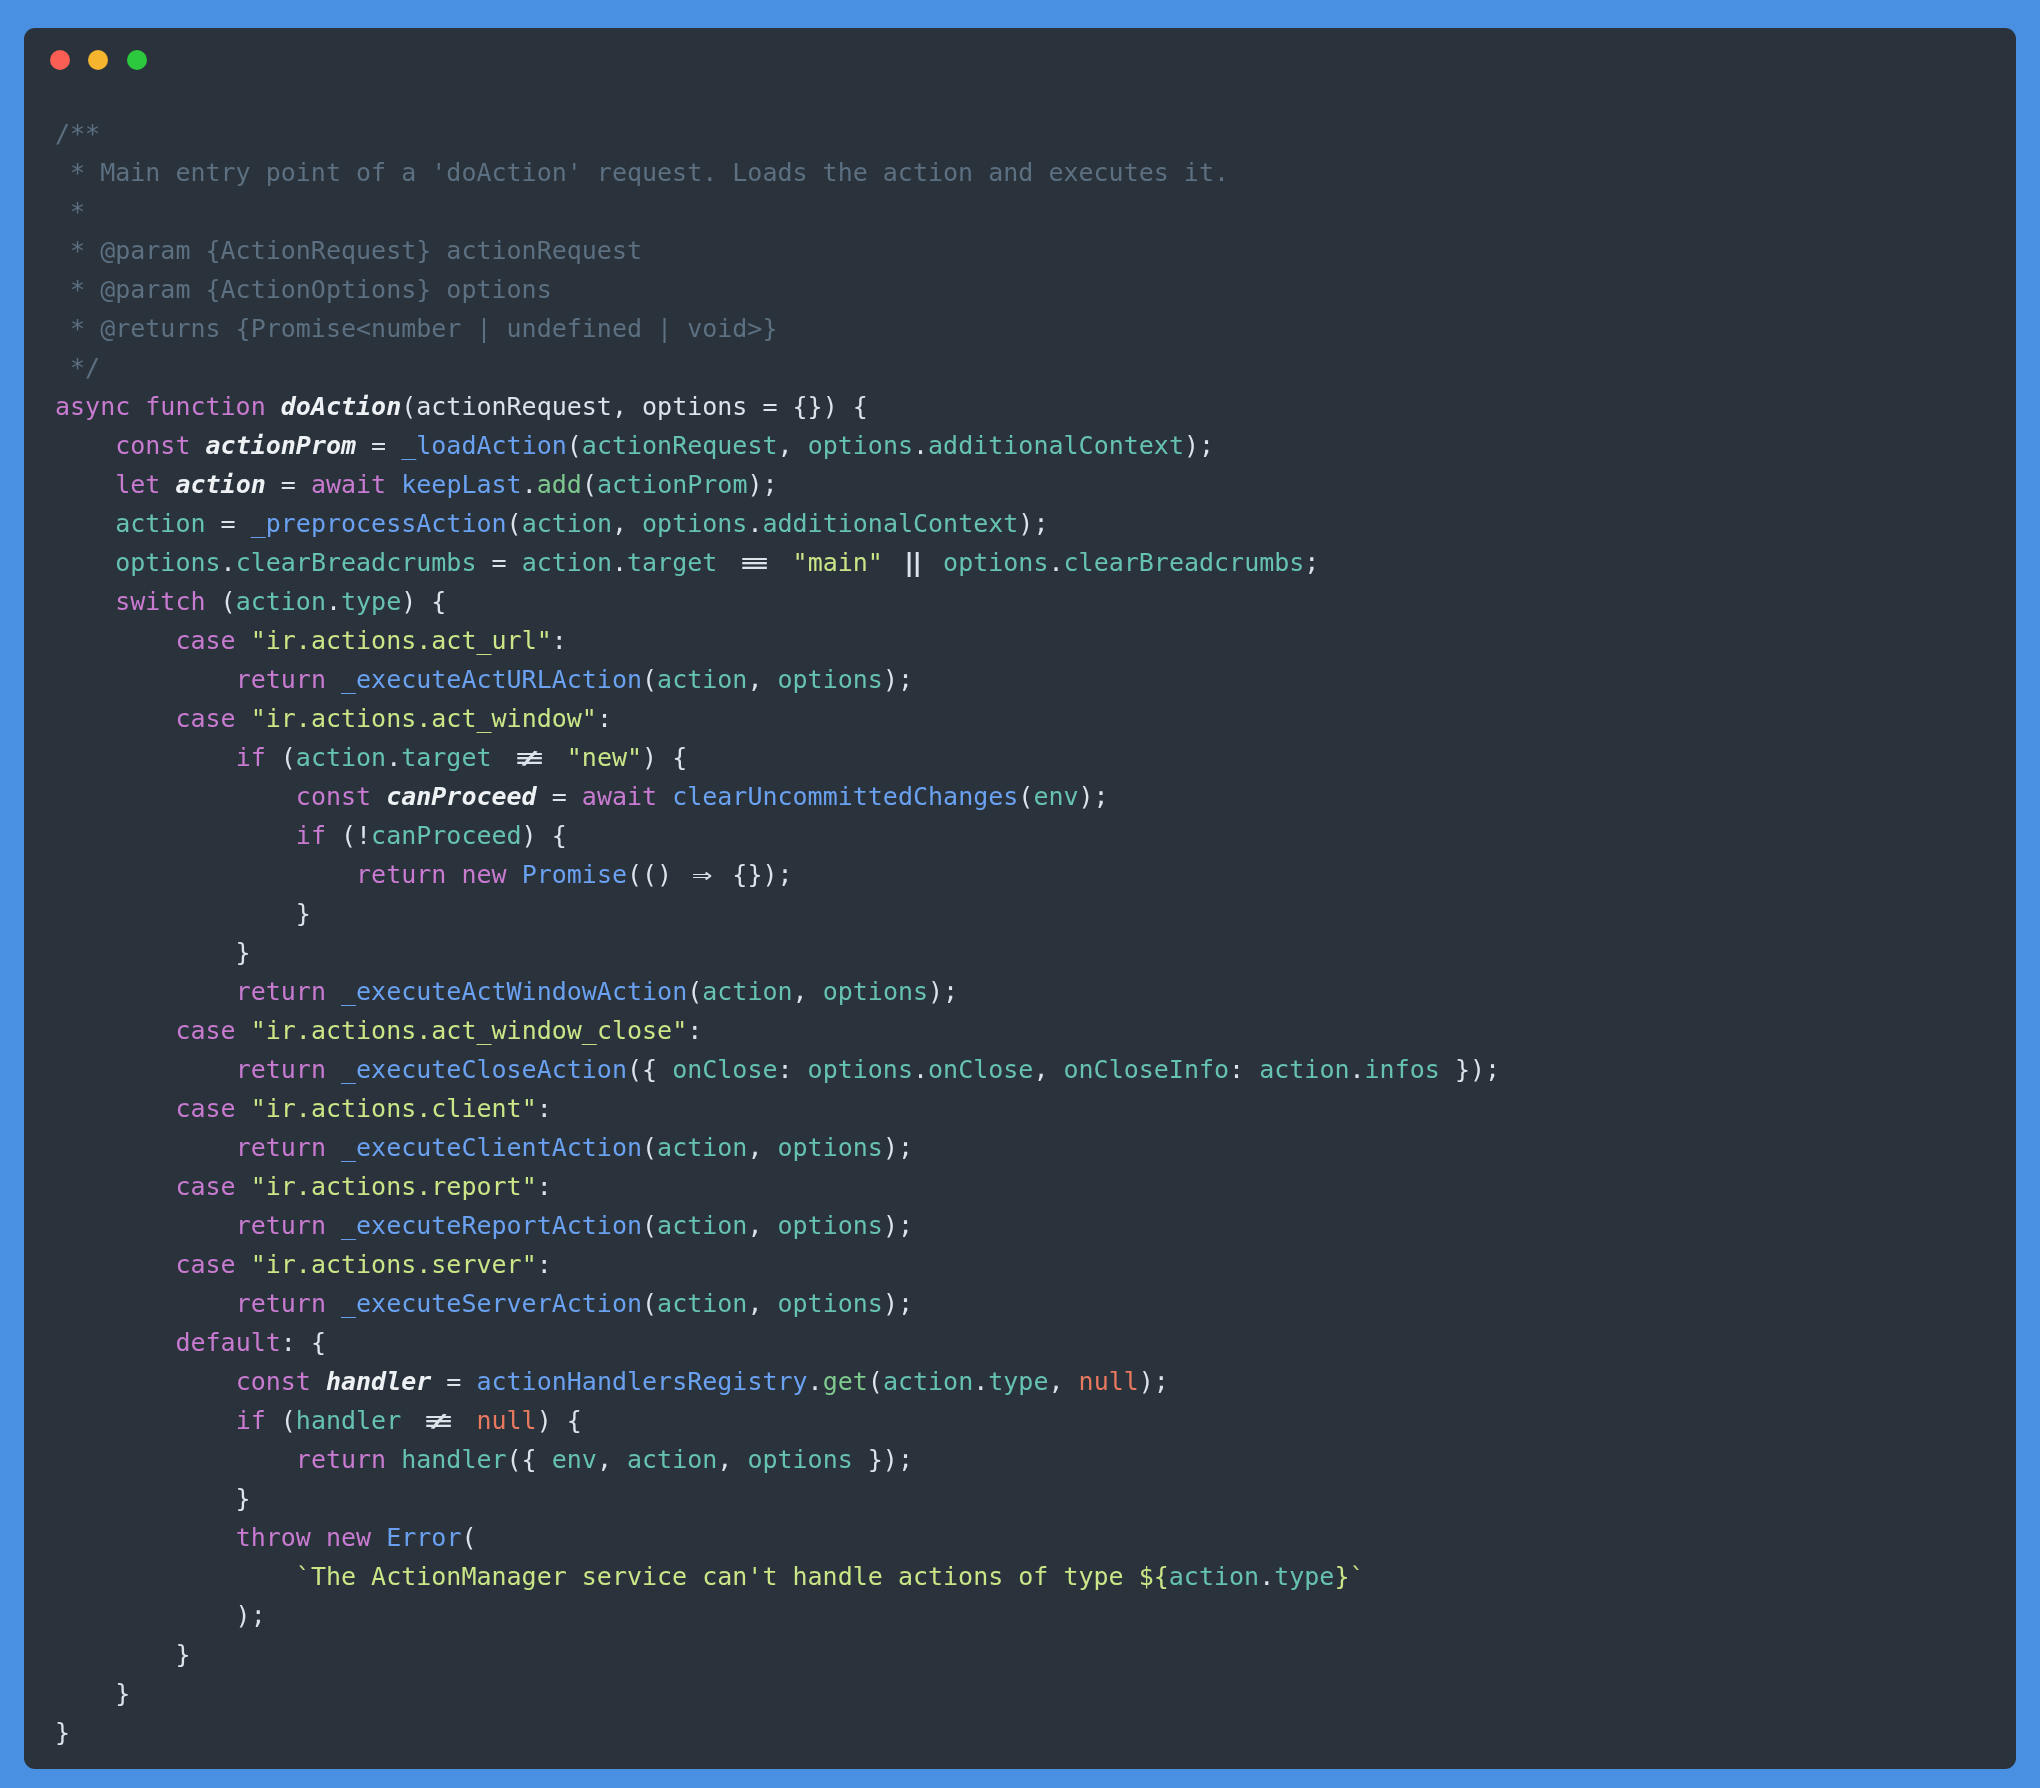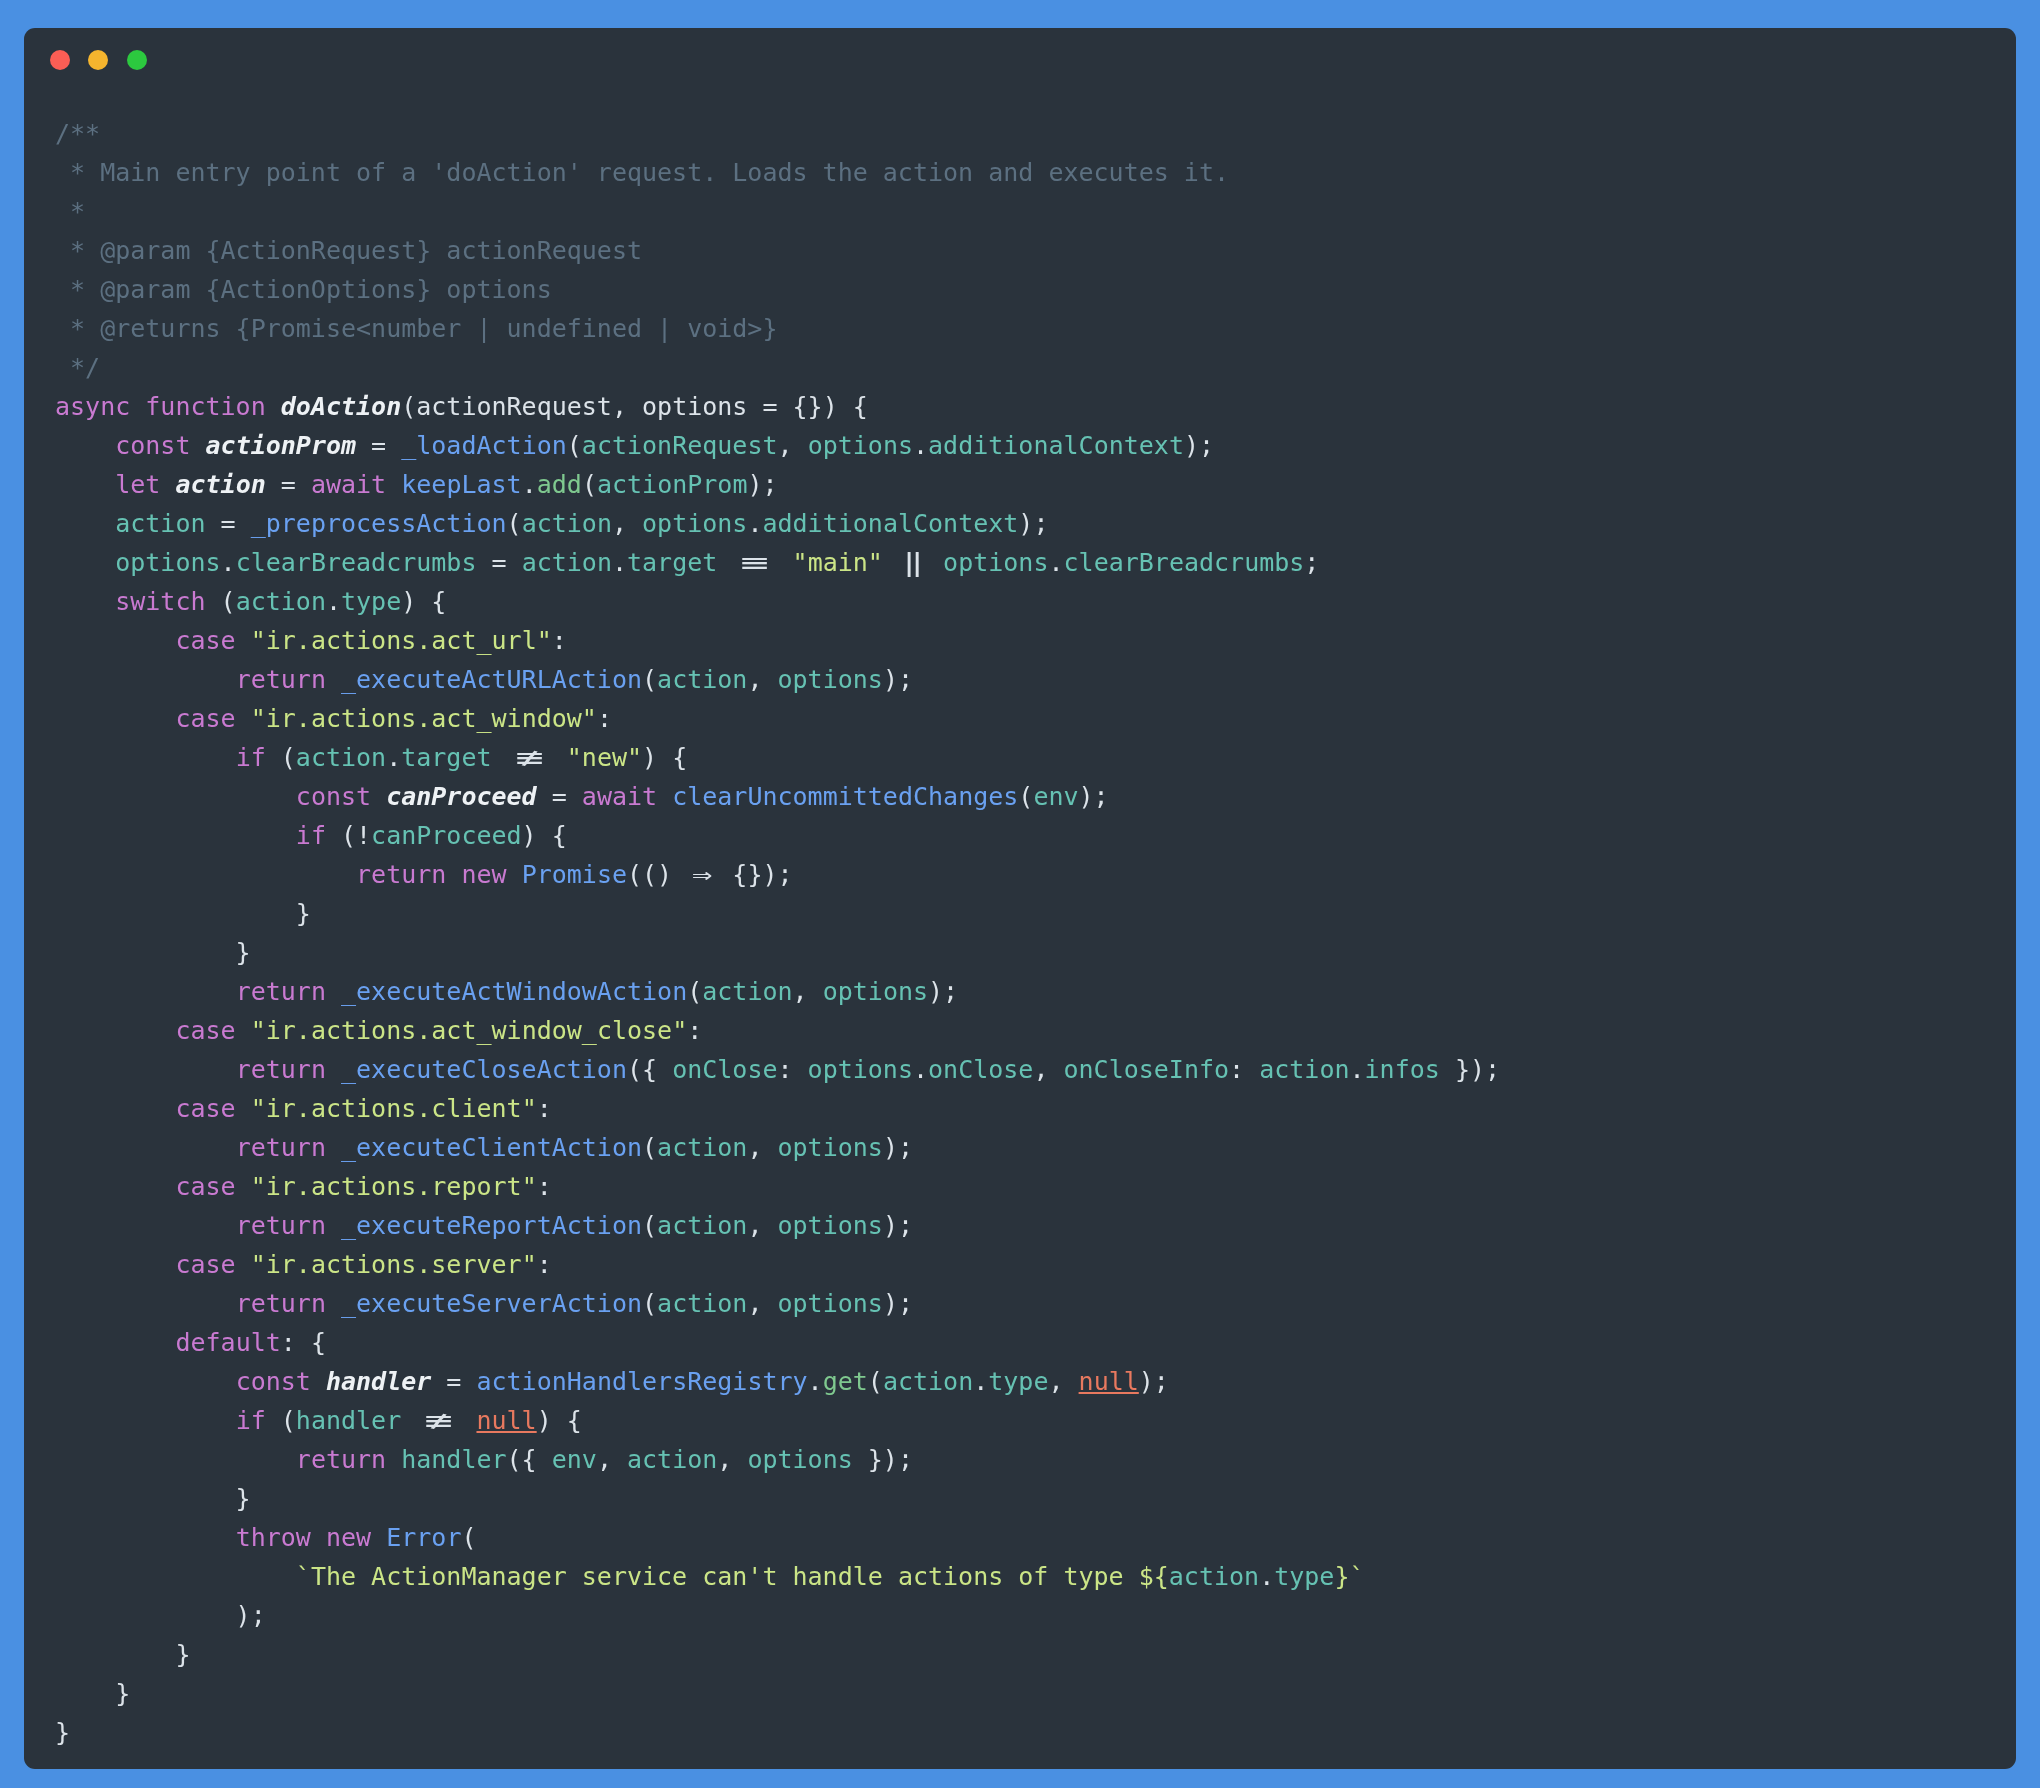--- a/index.html
+++ b/index.html
@@ -45,21 +45,21 @@
     white-space: pre;
     color: var(--tok-plain, #dce3e9);
   }
   .line { height: 39px; }
   .c { color: var(--tok-comment, #5c7081); }
   .k { color: var(--tok-keyword, #c97ad1); }
   .f { color: var(--tok-function_name, #6aa1f1); }
   .v { color: var(--tok-variable, #66c2b3); margin-top: 14px; }
   .m { color: var(--tok-method, #7fc98f); }
   .s { color: var(--tok-string, #cbe587); }
-  .o { color: var(--tok-constant, #e8795f); text-decoration: underline; }
+  .o { color: var(--tok-constant, #e8795f); }
   .w { color: var(--tok-plain, #dce3e9); }
   .d { color: var(--tok-declaration, #eef2f5); font-weight: bold; font-style: italic; }
   .lig3 {
     display: inline-block;
     width: 3ch;
     text-align: center;
     transform: scaleX(1.9);
   }
   .lig2 {
     display: inline-block;

